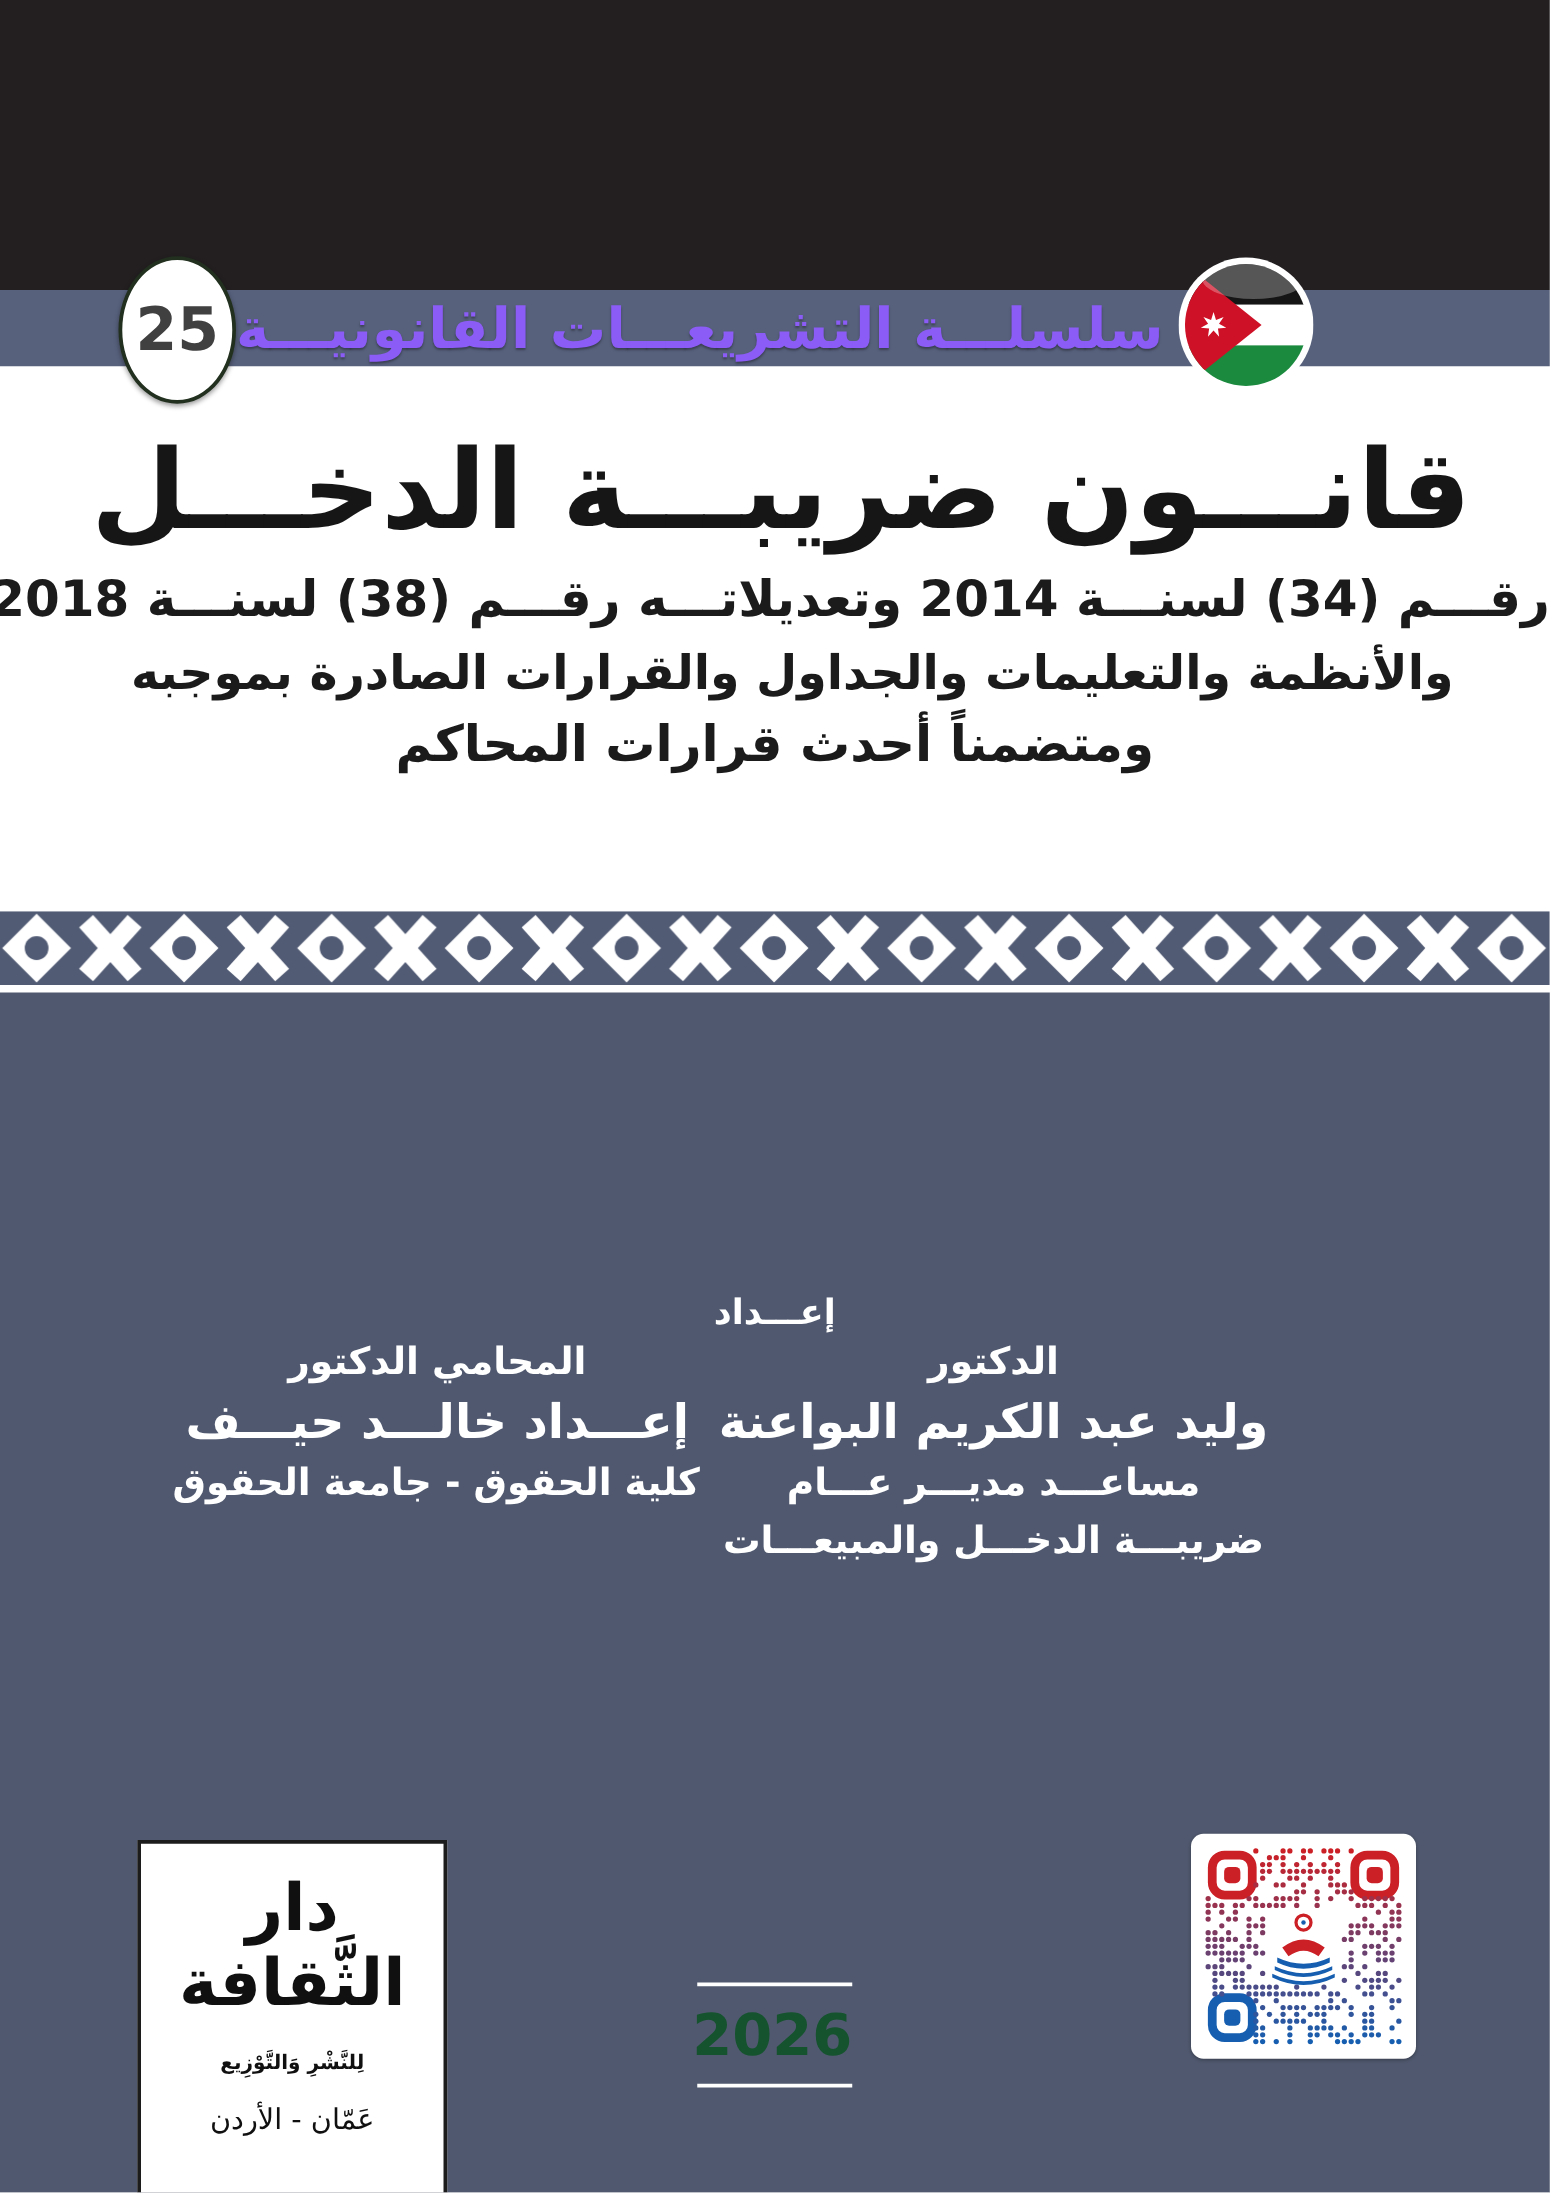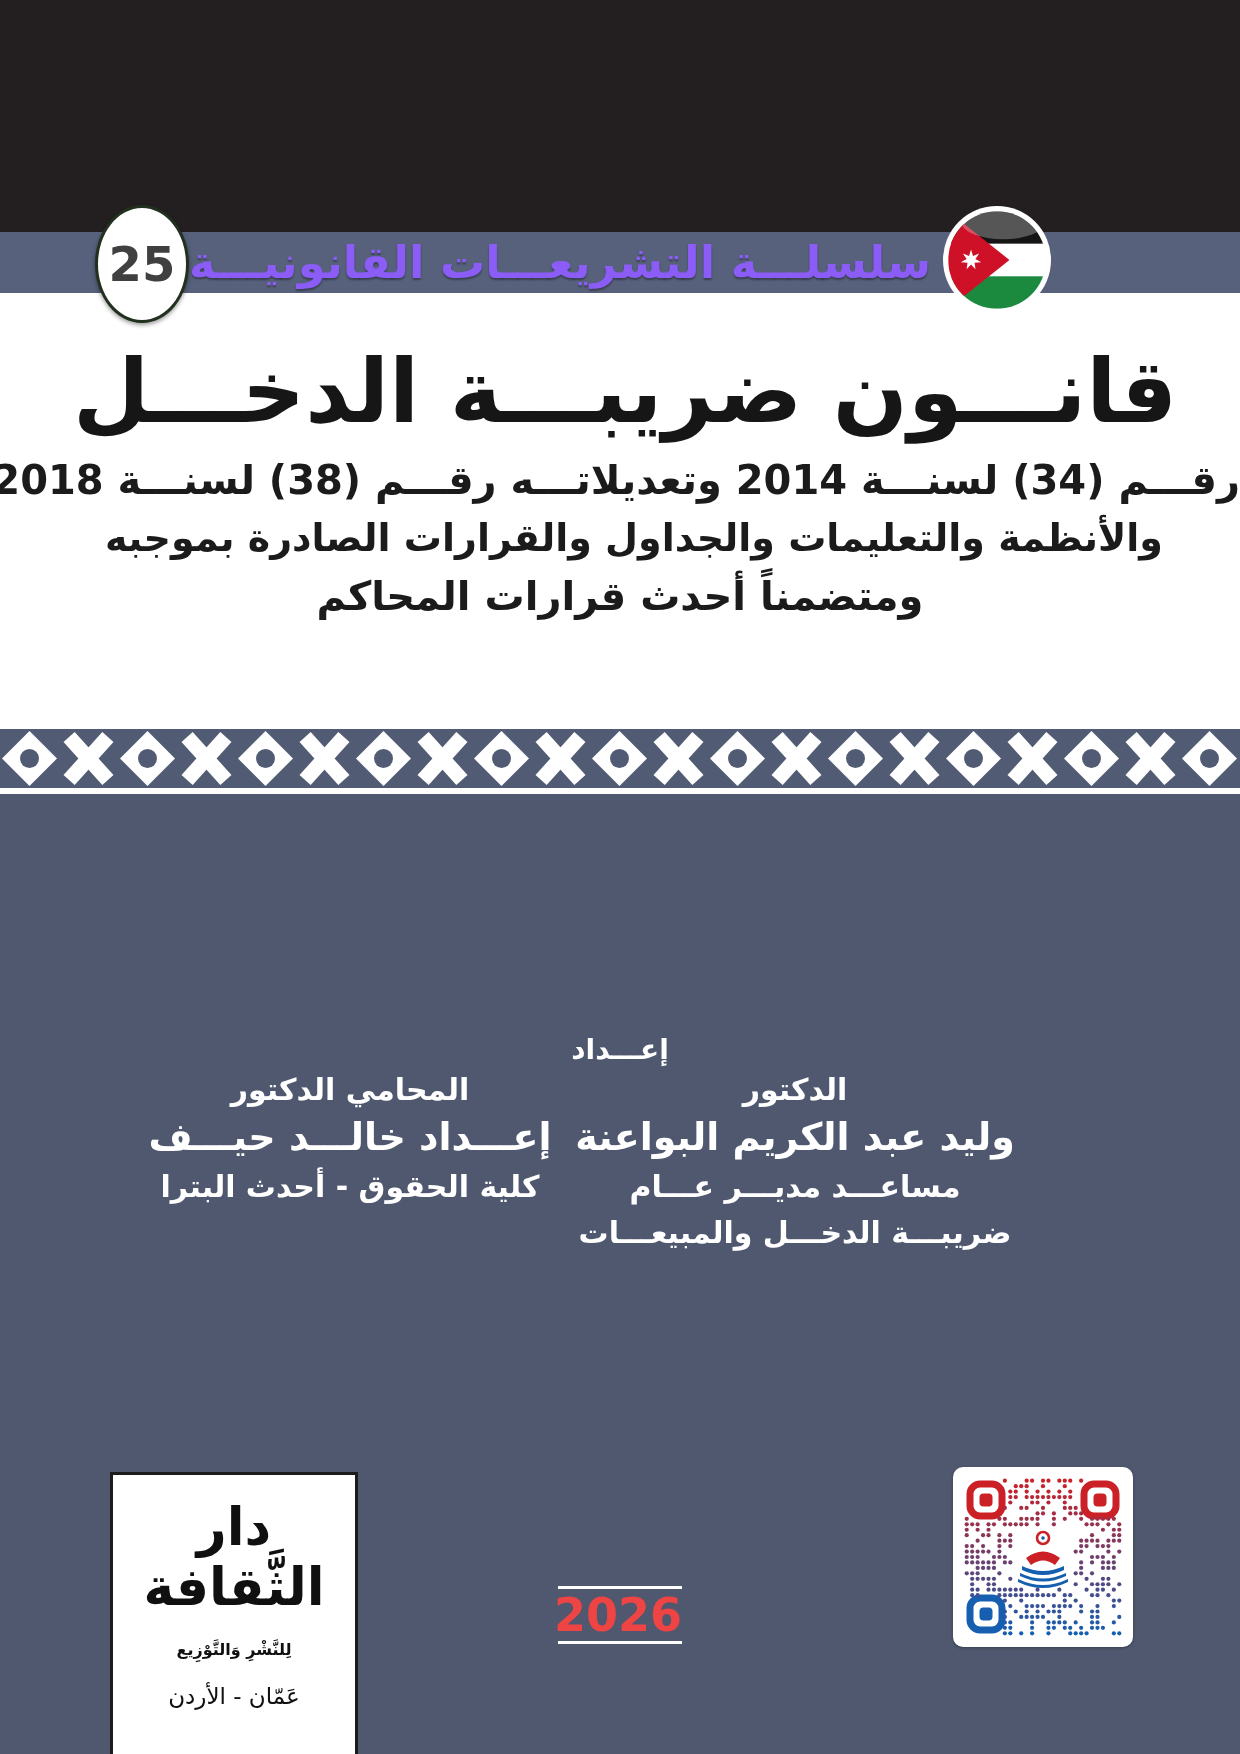--- a/index.html
+++ b/index.html
@@ -52,23 +52,23 @@
   
   .publisher-box{
     left:110px;top:1472px;width:248px;height:310px;background:#ffffff;
     border:3px solid #1c1c1c;box-sizing:border-box;text-align:center;color:#101010;
   }
   .publisher-name{font-size:52px;font-weight:700;line-height:60px;margin-top:22px;}
   .publisher-line2{font-size:16px;font-weight:700;line-height:34px;margin-top:16px;}
   .publisher-line3{font-size:23px;font-weight:400;line-height:30px;margin-top:14px;}
   
   .year-block{
-    left:558px;top:1586px;width:124px;text-align:right;color:#ef4444;
+    left:558px;top:1586px;width:124px;text-align:right;color:#14532d;
     border-top:3px solid #ffffff;border-bottom:3px solid #ffffff;
-    font-size:46px;font-weight:700;line-height:52px;padding:0 0;
+    font-size:46px;font-weight:700;line-height:52px;padding:13px 0;
   }
   
   .qr-box{
     left:953px;top:1467px;width:180px;height:180px;background:#ffffff;
     border-radius:10px;box-shadow:0 1px 3px rgba(0,0,0,.3);
   }
   .qr-box svg{position:absolute;left:11px;top:11px;}
 </style>
 </head>
 <body>
@@ -129,21 +129,21 @@
   <div class="abs author-col author-right">
     <div class="a-title">الدكتور</div>
     <div class="a-name">وليد عبد الكريم البواعنة</div>
     <div class="a-role">مساعـــد مديـــر عـــام</div>
     <div class="a-role">ضريبـــة الدخـــل والمبيعـــات</div>
   </div>
 
   <div class="abs author-col author-left">
     <div class="a-title">المحامي الدكتور</div>
     <div class="a-name">إعـــداد خالـــد حيـــف</div>
-    <div class="a-role">كلية الحقوق - أحدث البترا</div>
+    <div class="a-role">كلية الحقوق - جامعة الحقوق</div>
   </div>
 
   <div class="abs publisher-box">
     <div class="publisher-name">دار الثَّقافة</div>
     <div class="publisher-line2">لِلنَّشْرِ وَالتَّوْزِيع</div>
     <div class="publisher-line3">عَمّان - الأردن</div>
   </div>
 
   <div class="abs year-block">2026</div>
 

